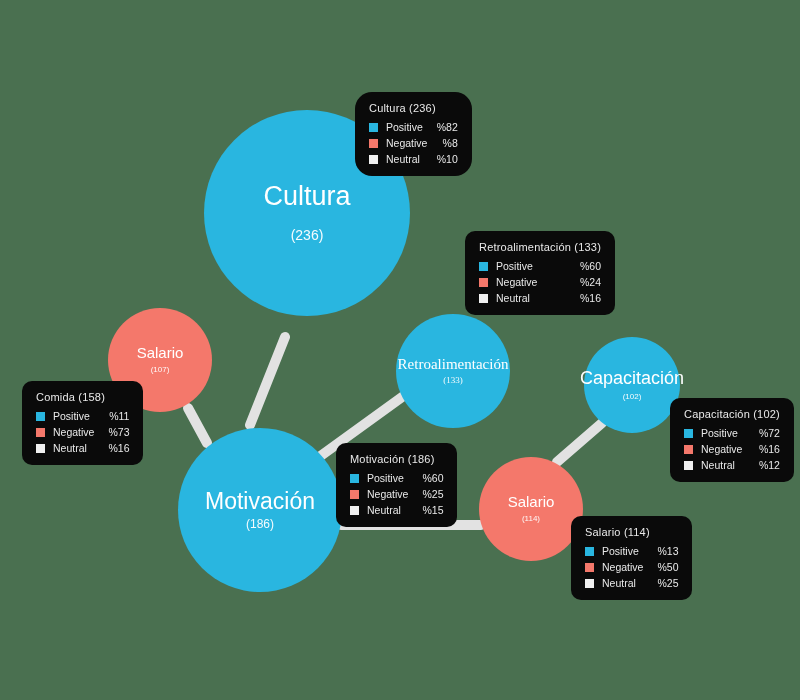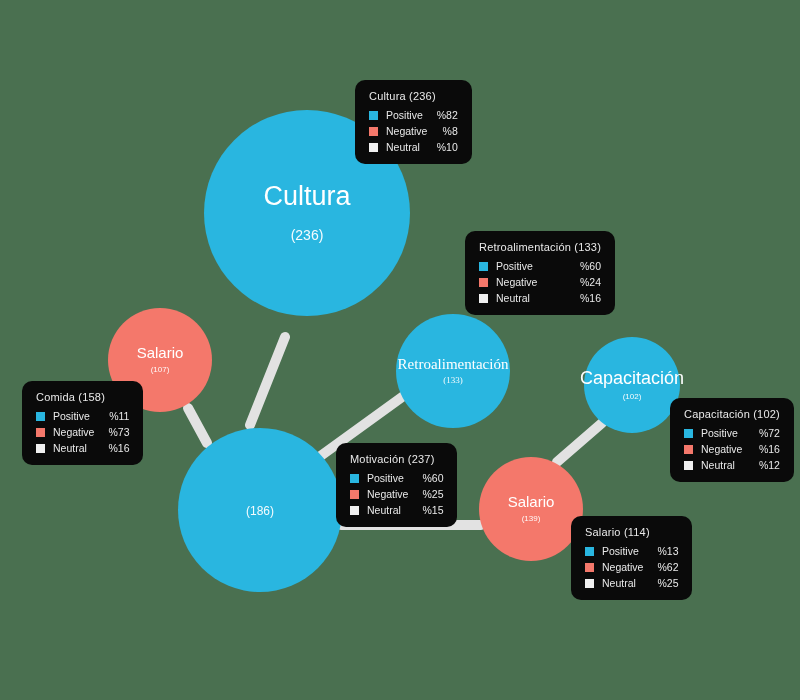--- a/index.html
+++ b/index.html
@@ -103,33 +103,34 @@
       </div>
       <div class="node" style="left: 396px; top: 314px; width: 114px; height: 114px; background: rgb(41, 182, 224); font-family: Liberation Serif, serif;">
         <div class="node-label" style="font-size: 15px;">Retroalimentación</div>
         <div class="node-count" style="font-size: 9px;">(133)</div>
       </div>
       <div class="node" style="left: 584px; top: 337px; width: 96px; height: 96px; background: rgb(41, 182, 224);">
         <div class="node-label" style="font-size: 18px;">Capacitación</div>
         <div class="node-count" style="font-size: 8px;">(102)</div>
       </div>
       <div class="node" style="left: 178px; top: 428px; width: 164px; height: 164px; background: rgb(41, 182, 224);">
+        <div class="node-label" style="font-size: 23px;">Motivación</div>
         <div class="node-count" style="font-size: 12px;">(186)</div>
       </div>
       <div class="node" style="left: 108px; top: 308px; width: 104px; height: 104px; background: rgb(244, 120, 107);">
         <div class="node-label" style="font-size: 15px;">Salario</div>
         <div class="node-count" style="font-size: 8px;">(107)</div>
       </div>
       <div class="node" style="left: 479px; top: 457px; width: 104px; height: 104px; background: rgb(244, 120, 107);">
         <div class="node-label" style="font-size: 15px;">Salario</div>
-        <div class="node-count" style="font-size: 8px;">(139)</div>
+        <div class="node-count" style="font-size: 8px;">(114)</div>
       </div>
     </div>
   <div id="tooltips-layer">
-      <div class="tooltip" style="left: 355px; top: 80px; min-width: 103px;">
+      <div class="tooltip" style="left: 355px; top: 92px; min-width: 103px; border-radius: 17px;">
         <div class="tt-title">Cultura (236)</div>
         <div class="tt-row">
           <span class="tt-swatch" style="background: rgb(41, 182, 224);"></span>
           <span class="tt-name">Positive</span>
           <span class="tt-val">%82</span>
         </div>
         <div class="tt-row">
           <span class="tt-swatch" style="background: rgb(244, 120, 107);"></span>
           <span class="tt-name">Negative</span>
           <span class="tt-val">%8</span>
@@ -170,21 +171,21 @@
           <span class="tt-name">Negative</span>
           <span class="tt-val">%16</span>
         </div>
         <div class="tt-row">
           <span class="tt-swatch" style="background: rgb(240, 240, 240);"></span>
           <span class="tt-name">Neutral</span>
           <span class="tt-val">%12</span>
         </div>
       </div>
       <div class="tooltip" style="left: 336px; top: 443px; min-width: 110px;">
-        <div class="tt-title">Motivación (237)</div>
+        <div class="tt-title">Motivación (186)</div>
         <div class="tt-row">
           <span class="tt-swatch" style="background: rgb(41, 182, 224);"></span>
           <span class="tt-name">Positive</span>
           <span class="tt-val">%60</span>
         </div>
         <div class="tt-row">
           <span class="tt-swatch" style="background: rgb(244, 120, 107);"></span>
           <span class="tt-name">Negative</span>
           <span class="tt-val">%25</span>
         </div>
@@ -215,21 +216,21 @@
       <div class="tooltip" style="left: 571px; top: 516px; min-width: 110px;">
         <div class="tt-title">Salario (114)</div>
         <div class="tt-row">
           <span class="tt-swatch" style="background: rgb(41, 182, 224);"></span>
           <span class="tt-name">Positive</span>
           <span class="tt-val">%13</span>
         </div>
         <div class="tt-row">
           <span class="tt-swatch" style="background: rgb(244, 120, 107);"></span>
           <span class="tt-name">Negative</span>
-          <span class="tt-val">%62</span>
+          <span class="tt-val">%50</span>
         </div>
         <div class="tt-row">
           <span class="tt-swatch" style="background: rgb(240, 240, 240);"></span>
           <span class="tt-name">Neutral</span>
           <span class="tt-val">%25</span>
         </div>
       </div>
     </div>
 </div>
 

